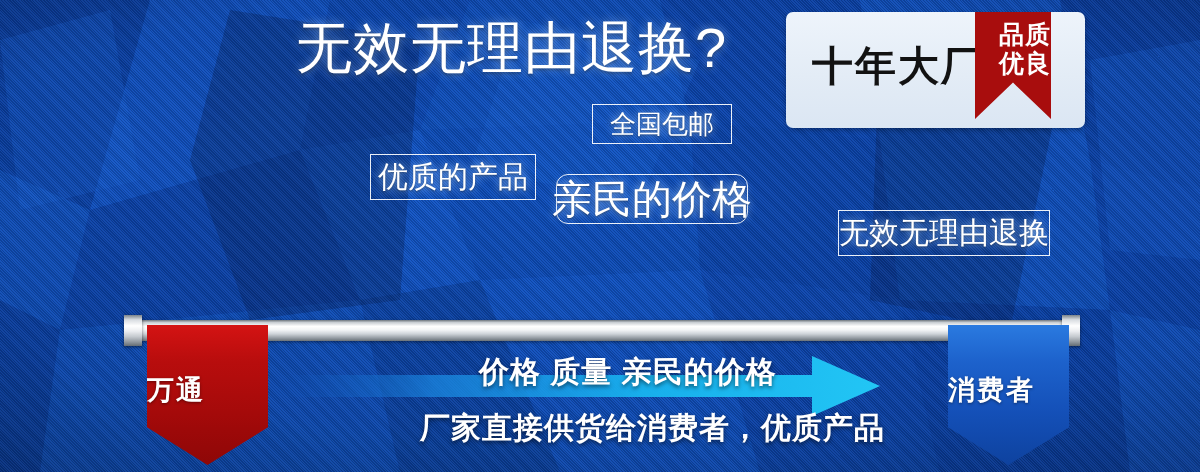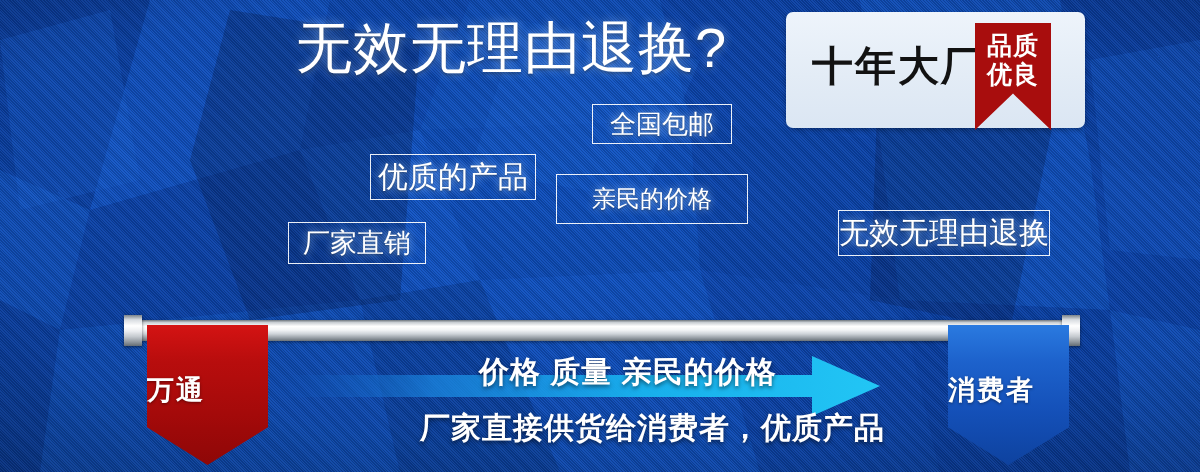--- a/index.html
+++ b/index.html
@@ -53,43 +53,43 @@
     background:linear-gradient(180deg,#eef4fb 0%,#e3ecf6 55%,#dbe6f3 100%);
     border-radius:7px;
     box-shadow:0 2px 5px rgba(0,0,0,.30);
   }
   .badge-text{
     position:absolute;left:26px;top:30px;
     font-size:41px;line-height:48px;color:#121212;font-weight:700;
     letter-spacing:2px;white-space:nowrap;
   }
   .ribbon{
-    position:absolute;left:189px;top:11px;width:76px;height:107px;
+    position:absolute;left:189px;top:0px;width:76px;height:107px;
     background:#a80d0d;
     clip-path:polygon(0 0,100% 0,100% 100%,50% 66%,0 100%);
-    text-align:center;
+    text-align:right;
   }
   .ribbon span{
     display:block;color:#ffffff;font-size:25px;line-height:29px;
     font-weight:700;letter-spacing:1px;
   }
   .ribbon .r1{margin-top:8px;}
 
   
   .tag{
     position:absolute;
     border:1px solid rgba(255,255,255,.92);
     color:#ffffff;white-space:nowrap;
     display:flex;align-items:center;justify-content:center;
     text-shadow:0 0 8px rgba(170,210,255,.85), 0 1px 2px rgba(0,0,0,.45);
     background:transparent;
   }
   .t-baoyou  {left:592px;top:104px;width:138px;height:38px;font-size:26px;}
   .t-chanpin {left:370px;top:154px;width:164px;height:44px;font-size:30px;}
-  .t-jiage   {left:556px;top:174px;width:190px;height:48px;font-size:24px;}
+  .t-jiage   {left:556px;top:174px;width:190px;height:48px;font-size:40px;border-radius:12px;}
   .t-zhixiao {left:288px;top:222px;width:136px;height:40px;font-size:27px;}
   .t-tuihuan {left:838px;top:210px;width:210px;height:44px;font-size:30px;}
   .t-fuwu{
     position:absolute;left:490px;top:244px;width:202px;height:48px;
     border:1px solid rgba(255,255,255,.92);
     color:#fff;font-size:34px;white-space:nowrap;
     display:flex;align-items:center;justify-content:center;
     text-shadow:0 0 10px rgba(170,210,255,.9), 0 1px 2px rgba(0,0,0,.45);
     font-weight:700;
   }
@@ -201,21 +201,20 @@
     <div class="badge-text">十年大厂</div>
     <div class="ribbon">
       <span class="r1">品质</span>
       <span class="r2">优良</span>
     </div>
   </div>
 
   <div class="tag t-baoyou">全国包邮</div>
   <div class="tag t-chanpin">优质的产品</div>
   <div class="tag t-jiage">亲民的价格</div>
-  <div class="tag t-zhixiao">厂家直销</div>
   <div class="tag t-tuihuan">无效无理由退换</div>
 
   <div class="arrow-wrap">
     <svg width="620" height="60" viewBox="0 0 620 60" xmlns="http://www.w3.org/2000/svg">
       <defs>
         <linearGradient id="arrowGrad" x1="0" y1="0" x2="1" y2="0">
           <stop offset="0%" stop-color="#0e47ae" stop-opacity="0"></stop>
           <stop offset="28%" stop-color="#1a86e0" stop-opacity="0.75"></stop>
           <stop offset="62%" stop-color="#18b4ef" stop-opacity="0.95"></stop>
           <stop offset="100%" stop-color="#22c6f5" stop-opacity="1"></stop>

